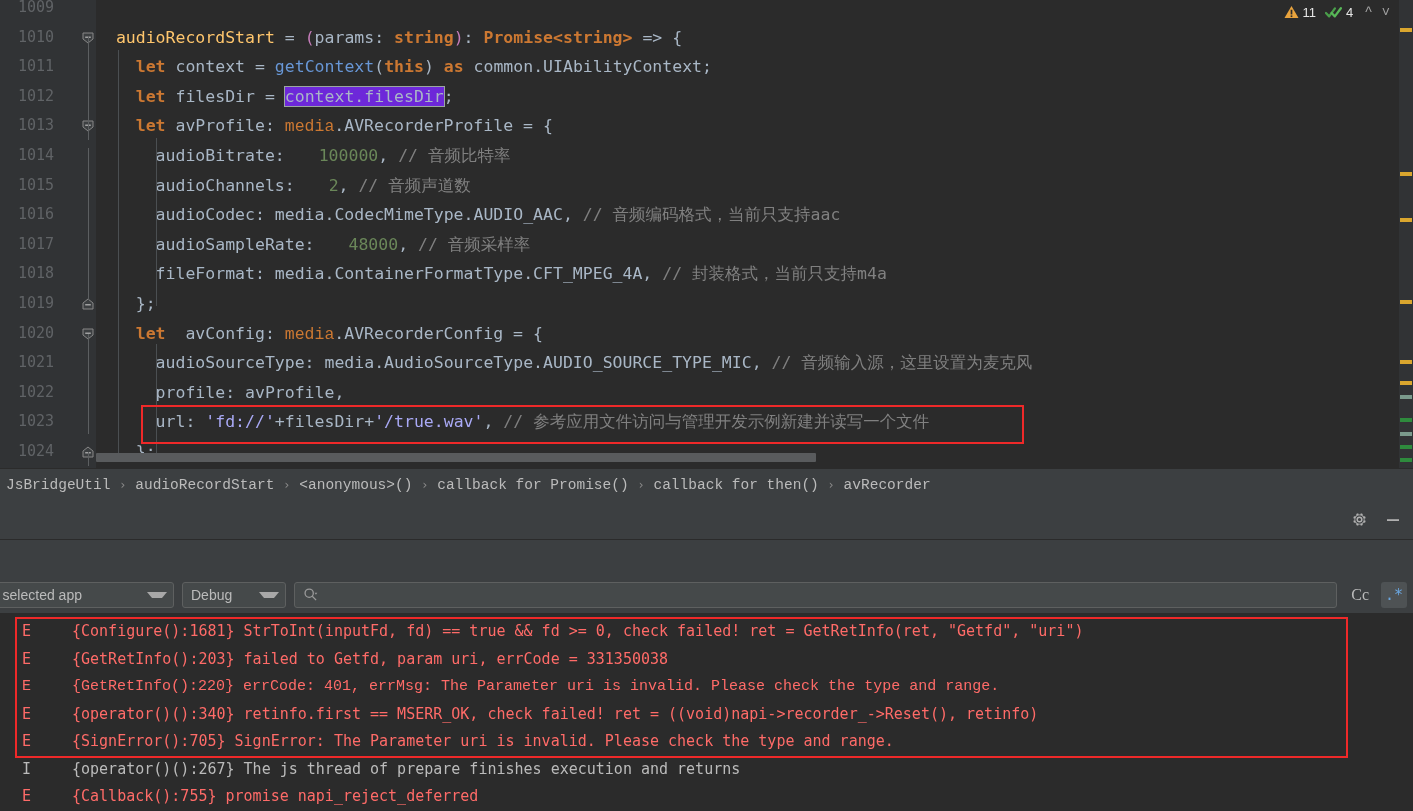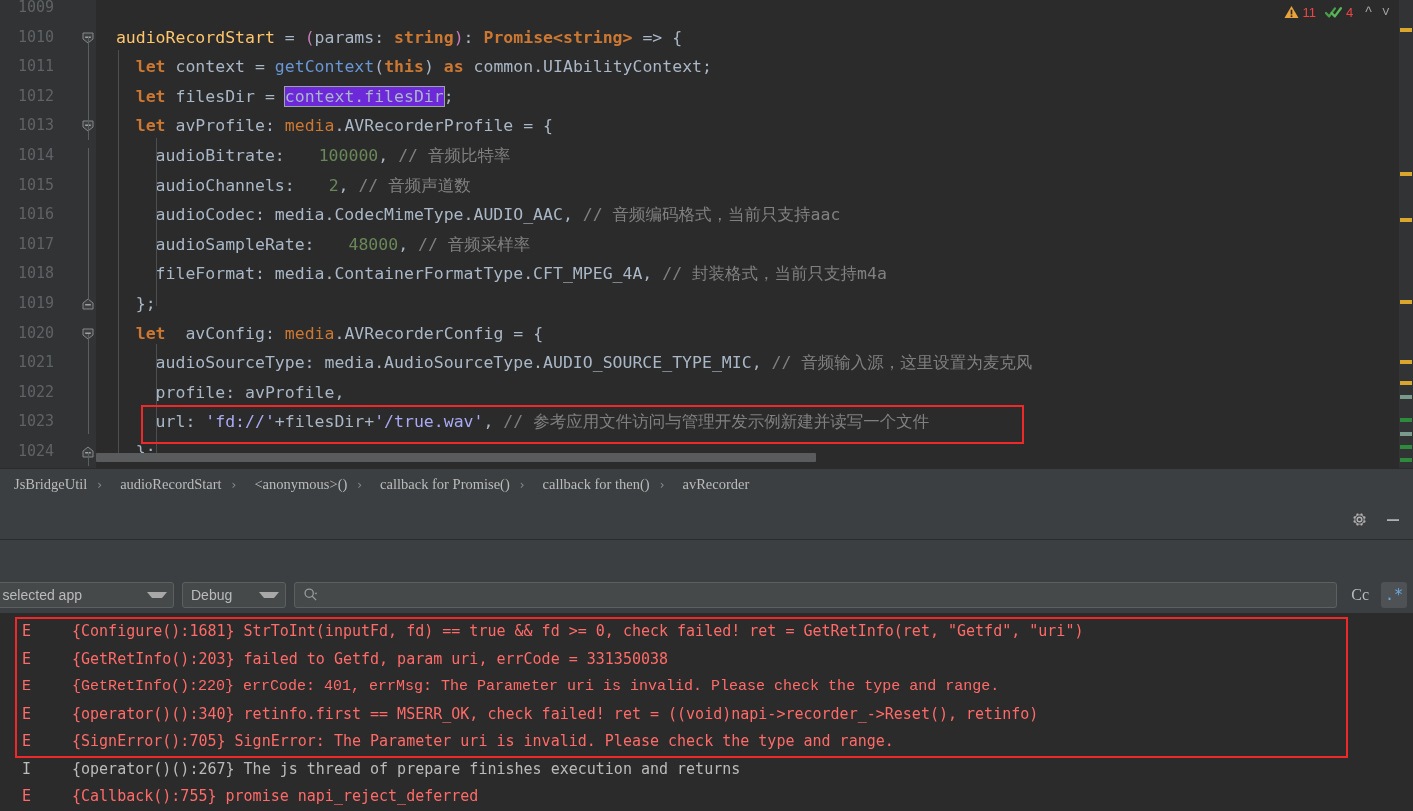--- a/index.html
+++ b/index.html
@@ -44,21 +44,21 @@
   }
   .indent-guide {
     position: absolute; width: 1px; background: #4b4f52;
   }
 
   
   .t-kw      { color: #cc7832; font-weight: bold; }
   .t-def     { color: #ffc66d; }
   .t-call    { color: #6897d6; }
   .t-ident   { color: #a9b7c6; }
-  .t-type    { color: #cc7832; }
+  .t-type    { color: #cc7832; font-family: Liberation Mono, monospace; }
   .t-param   { color: #c77dbb; }
   .t-num     { color: #6a8759; margin-left: 24px; }
   .t-str     { color: #a9a9f5; }
   .t-cmt     { color: #808080; }
   .t-punc    { color: #a9b7c6; }
   .t-brace   { color: #a9b7c6; }
 
   .sel-box {
     background: #6d28d9;
     outline: 1px solid #9aa6a0;
@@ -86,32 +86,32 @@
   }
   .marker { position: absolute; right: 1px; width: 12px; height: 4px; }
 
   
   .inspect {
     position: absolute; right: 14px; top: 0; height: 24px;
     display: flex; align-items: center; gap: 4px;
     padding: 0 6px; font-size: 13px; color: #bbbbbb;
     font-family: "Liberation Sans", sans-serif;
   }
-  .inspect .cnt { color: #ef4444; margin-right: 5px; }
+  .inspect .cnt { color: #e5e5e5; margin-right: 5px; }
   .chev { color: #a2a2a2; font-size: 14px; padding: 0 3px; cursor: default; }
 
   
   .breadcrumb {
     position: absolute; left: 0; top: 468px; width: 1413px; height: 32px;
     background: #3c3f41; display: flex; align-items: center;
     padding-left: 2px; border-top: 1px solid #2b2b2b;
   }
   .crumb {
-    font-family: Liberation Serif, serif; font-size: 14.5px;
-    color: #bbbbbb; padding: 0 4px; white-space: nowrap; margin-left: 8px;
+    font-family: Liberation Mono, monospace; font-size: 14.5px;
+    color: #bbbbbb; padding: 0 4px; white-space: nowrap;
   }
   .crumb-sep { color: #8a8a8a; font-size: 12px; padding: 0 6px; }
 
   
   .tool-header {
     position: absolute; left: 0; top: 500px; width: 1413px; height: 40px;
     background: #3c3f41; border-bottom: 1px solid #2b2b2b;
     display: flex; align-items: center; justify-content: flex-end;
     padding-right: 8px; gap: 10px;
   }

